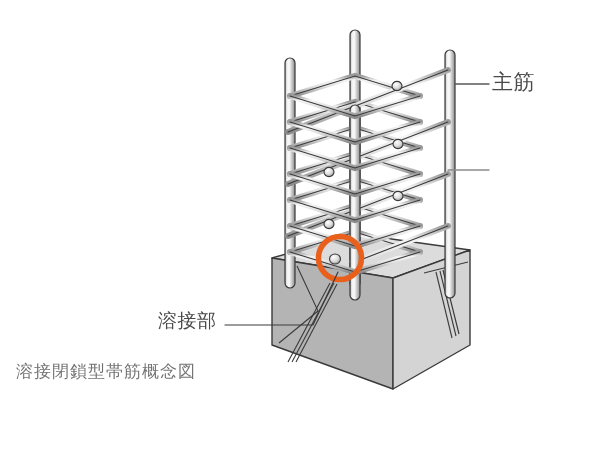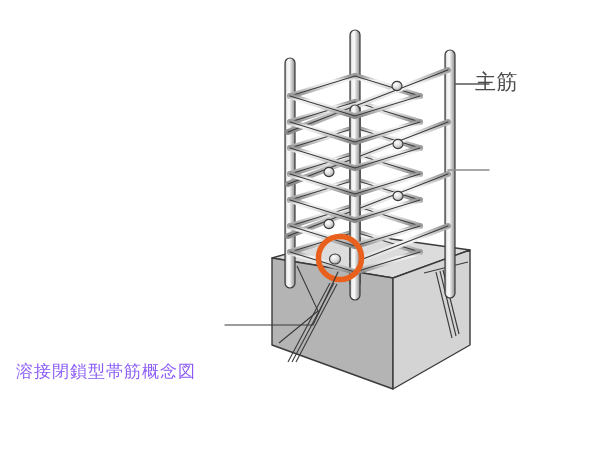--- a/index.html
+++ b/index.html
@@ -27,29 +27,29 @@
     height: 450px;
     display: block;
   }
   .lbl {
     position: absolute;
     color: #4a4a4a;
     font-family: "DejaVu Sans", "Liberation Sans", sans-serif;
     white-space: nowrap;
     letter-spacing: 0.5px;
   }
-  .lbl-main   { left: 475px; top: 68px;  font-size: 21px; }
+  .lbl-main   { left: 492px; top: 68px;  font-size: 21px; }
   .lbl-hoop   { left: 492px; top: 155px; font-size: 21px; }
   .lbl-weld   { left: 158px; top: 308px; font-size: 19px; }
   .caption {
     position: absolute;
     left: 16px;
     top: 360px;
     font-size: 17px;
-    color: #8b5cf6;
+    color: #737373;
     font-family: "DejaVu Serif", "Liberation Serif", serif;
     letter-spacing: 1px;
     white-space: nowrap;
   }
 </style>
 </head>
 <body>
 
 <div id="stage">
 
@@ -208,16 +208,17 @@
 
       <path d="M 448,170 L 489,170" stroke="#8a8a8a" stroke-width="1.4"></path>
 
       <path d="M 225,325 L 313,325 L 338,272" stroke="#3a3a3a" stroke-width="1.2"></path>
     </g>
   </svg>
 
   <div class="lbl lbl-main">主筋</div>
 
 
+  <div class="lbl lbl-weld">溶接部</div>
 
   <div class="caption">溶接閉鎖型帯筋概念図</div>
 
 </div>
 
 </body></html>

